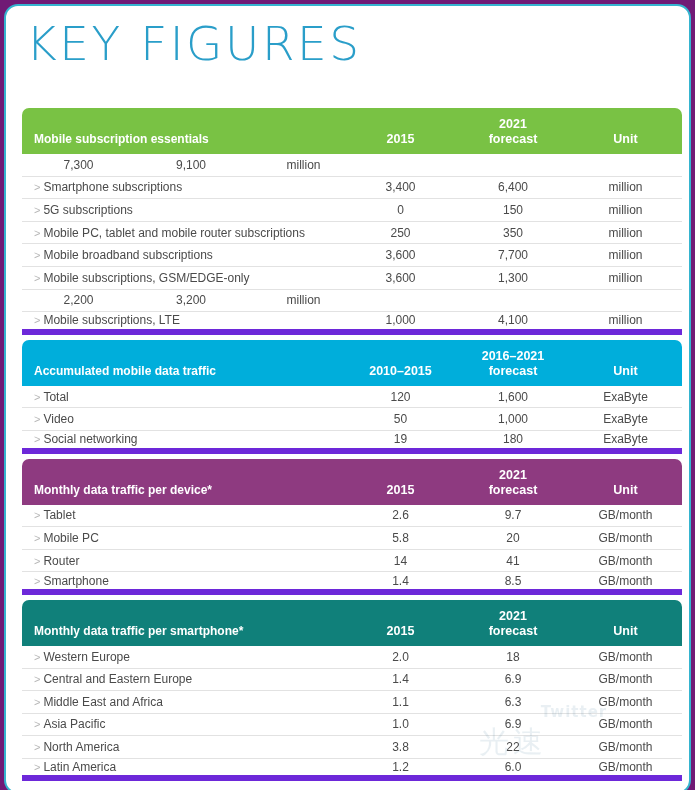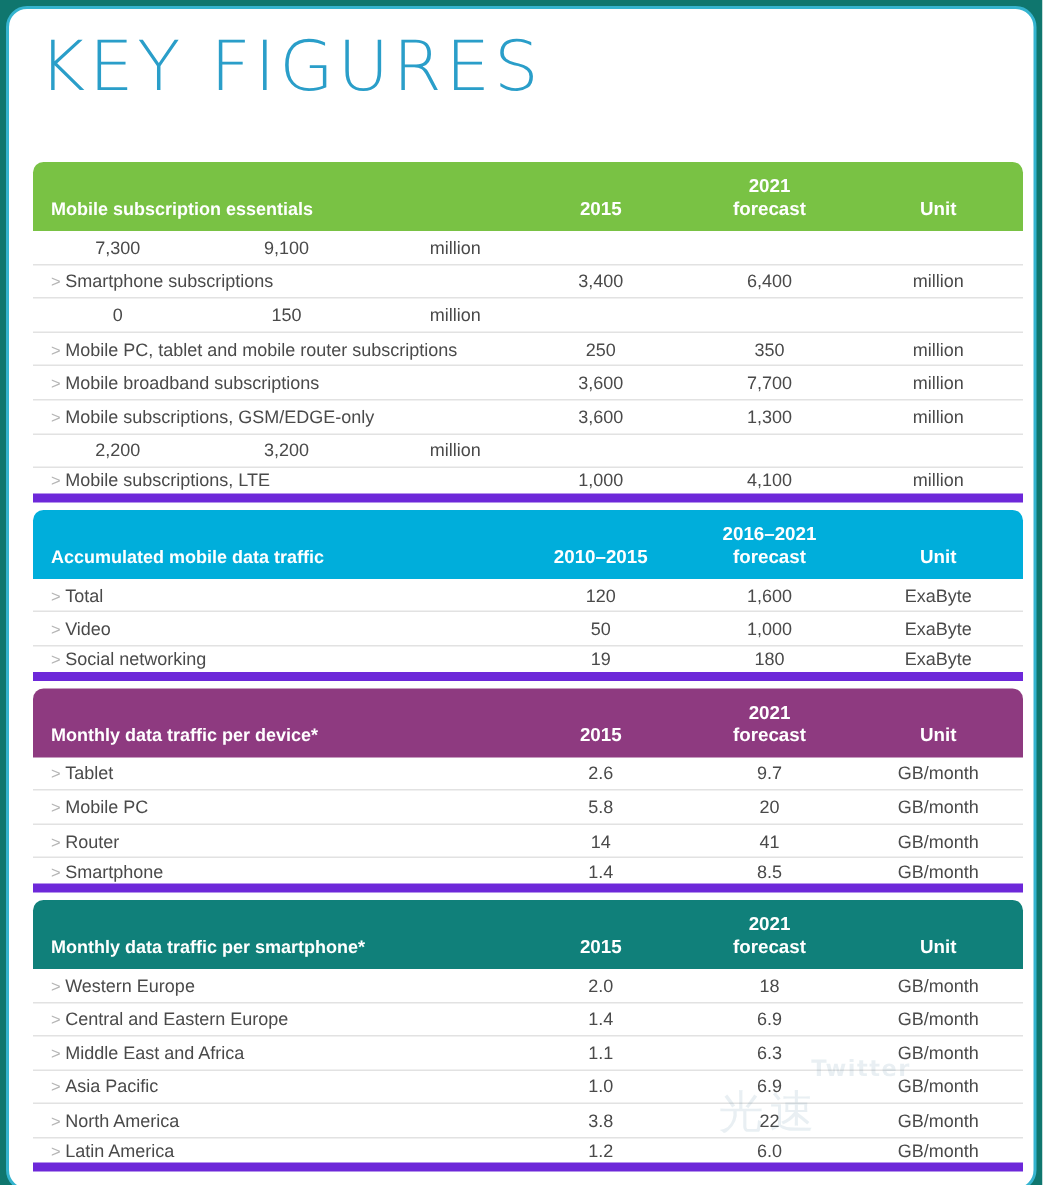--- a/index.html
+++ b/index.html
@@ -8,21 +8,21 @@
     background: #ffffff;
   }
   body {
     font-family: "Liberation Sans", sans-serif;
   }
   .page {
     position: relative;
     width: 695px;
     height: 790px;
     box-sizing: border-box;
-    background: #0f766e;
+    background: #701a75;
     overflow: hidden;
     padding-left: 41px;
   }
   .frame {
     position: absolute;
     left: 4px;
     top: 4px;
     width: 687px;
     height: 790px;
     box-sizing: border-box;
@@ -173,20 +173,21 @@
             <div class="cell-num cell-num2">9,100</div>
             <div class="cell-unit">million</div>
           </div>
           <div class="row">
             <div class="cell-label"><span class="chev">&gt;</span><span>Smartphone subscriptions</span></div>
             <div class="cell-num">3,400</div>
             <div class="cell-num cell-num2">6,400</div>
             <div class="cell-unit">million</div>
           </div>
           <div class="row">
+            <div class="cell-label"><span class="chev">&gt;</span><span>5G subscriptions</span></div>
             <div class="cell-num">0</div>
             <div class="cell-num cell-num2">150</div>
             <div class="cell-unit">million</div>
           </div>
           <div class="row">
             <div class="cell-label"><span class="chev">&gt;</span><span>Mobile PC, tablet and mobile router subscriptions</span></div>
             <div class="cell-num">250</div>
             <div class="cell-num cell-num2">350</div>
             <div class="cell-unit">million</div>
           </div>

